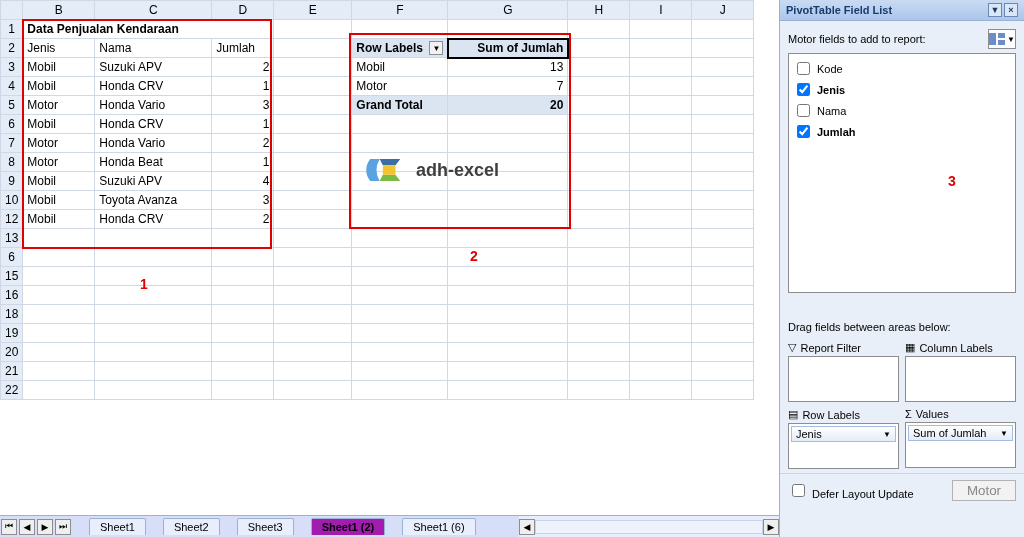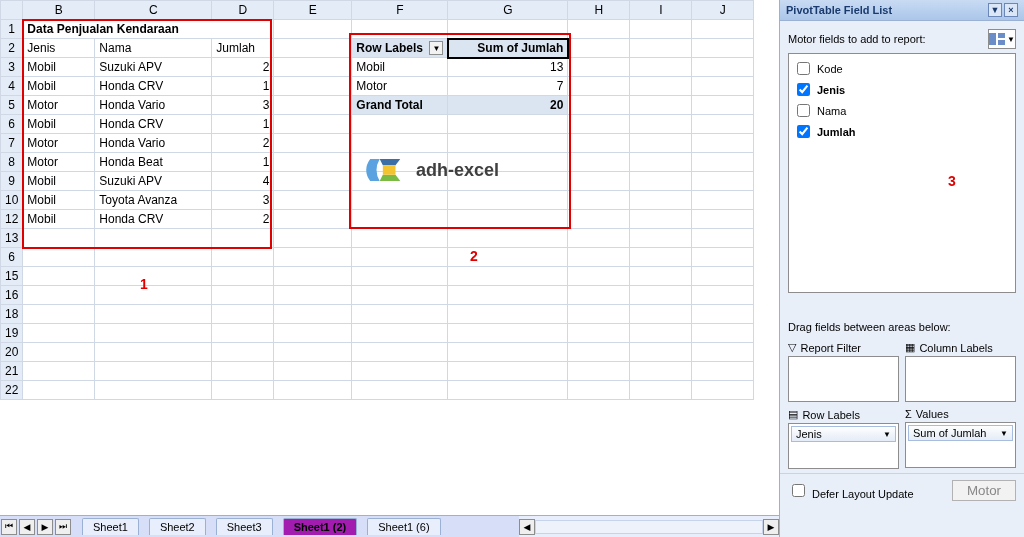--- a/index.html
+++ b/index.html
@@ -33,21 +33,21 @@
   
   .logo { position:absolute; left:362px; top:148px; width:200px; height:44px; display:flex; align-items:center; }
   .logo svg { width:48px; height:38px; }
   .logo .txt { font-size:18px; font-weight:bold; color:#404040; margin-left:6px; }
   
   .ddwrap { display:inline-flex; align-items:center; justify-content:space-between; width:100%; }
   .dd { width:14px; height:14px; border:1px solid #8d8d8d; background:#f2f2f2; display:inline-flex; align-items:center; justify-content:center; font-size:8px; }
   
   .tabbar { position:absolute; left:0; right:0; bottom:0; height:22px; background:#d6dff7; border-top:1px solid #9bb1d4; display:flex; align-items:center; font-size:11px; }
   .navbtn { width:16px; height:16px; border:1px solid #8d8d8d; background:#efefef; margin:0 1px; display:flex; align-items:center; justify-content:center; font-size:9px;}
-  .tab { padding:2px 10px; background:#e8eefb; border:1px solid #9bb1d4; border-bottom:none; margin-left:10px; border-radius:2px 2px 0 0;text-align:right; }
+  .tab { padding:2px 10px; background:#e8eefb; border:1px solid #9bb1d4; border-bottom:none; margin-left:17px; border-radius:2px 2px 0 0;text-align:right; }
   .tab.active { background:#a21caf; font-weight:bold; }
   
   .scroll { position:absolute; bottom:0; right:0; height:22px; width:260px; background:#e8eefb; border-top:1px solid #9bb1d4; display:flex; align-items:center;}
   .sbtn { width:16px; height:16px; border:1px solid #8d8d8d; background:#efefef; display:flex; align-items:center; justify-content:center; font-size:9px;}
   .strack { flex:1; height:14px; background:#eef3fb; border:1px solid #c6d3ea; }
   
   .panel { width:245px; background:#e9eff9; border-left:1px solid #9bb1d4; display:flex; flex-direction:column; font-size:11px; }
   .panel-title { background:linear-gradient(#c9dbf3,#aac6ea); padding:3px 6px; font-weight:bold; color:#1a3a6e; display:flex; align-items:center; justify-content:space-between; border-bottom:1px solid #9bb1d4;}
   .panel-title .ctrls { display:flex; gap:2px; }
   .tinybtn { width:14px; height:14px; border:1px solid #6a87b7; background:#dbe6f6; font-size:9px; display:flex; align-items:center; justify-content:center; }

